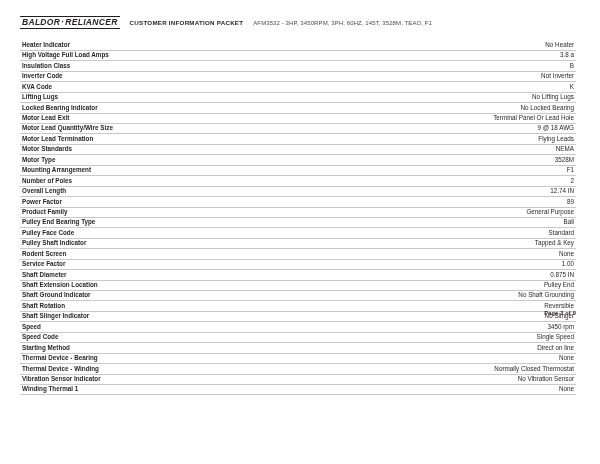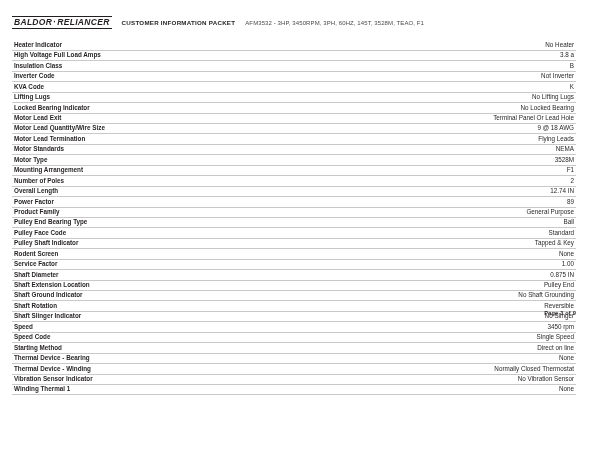--- a/index.html
+++ b/index.html
@@ -12,21 +12,21 @@
     background: #ffffff;
     font-family: "Liberation Sans", sans-serif;
     color: #231f20;
     overflow: hidden;
   }
   .page {
     position: relative;
     width: 600px;
     height: 326px;
     box-sizing: border-box;
-    padding: 16px 24px 0 12px;
+    padding: 16px 24px 0 20px;
   }
   
   .header {
     display: flex;
     align-items: baseline;
     gap: 10px;
     padding-bottom: 5px;
     margin-bottom: 6px;
   }
   .brand {

